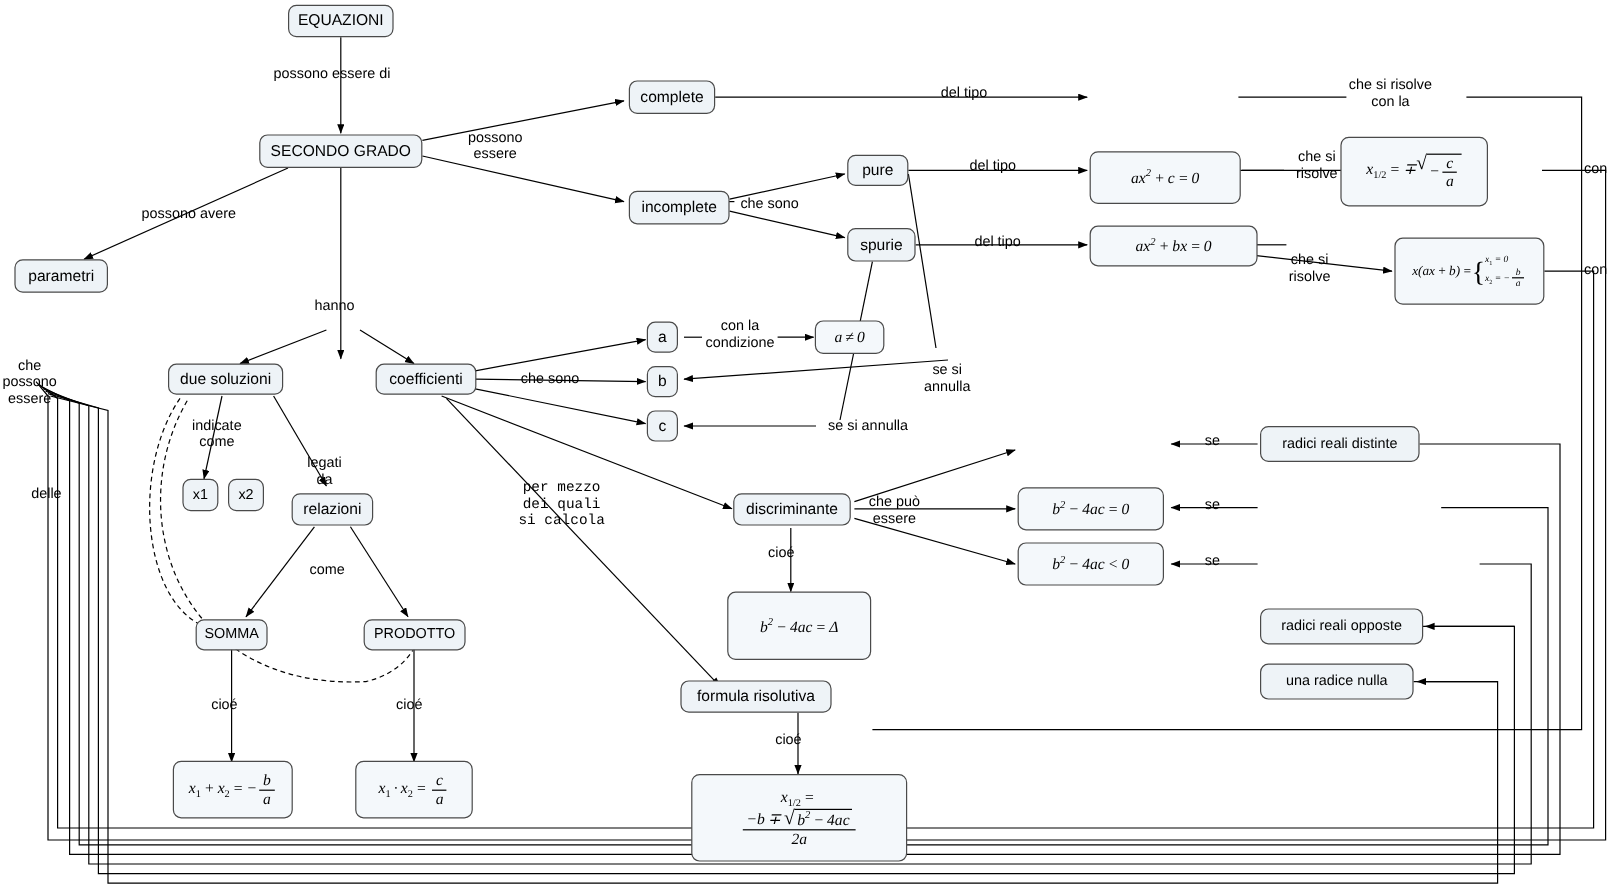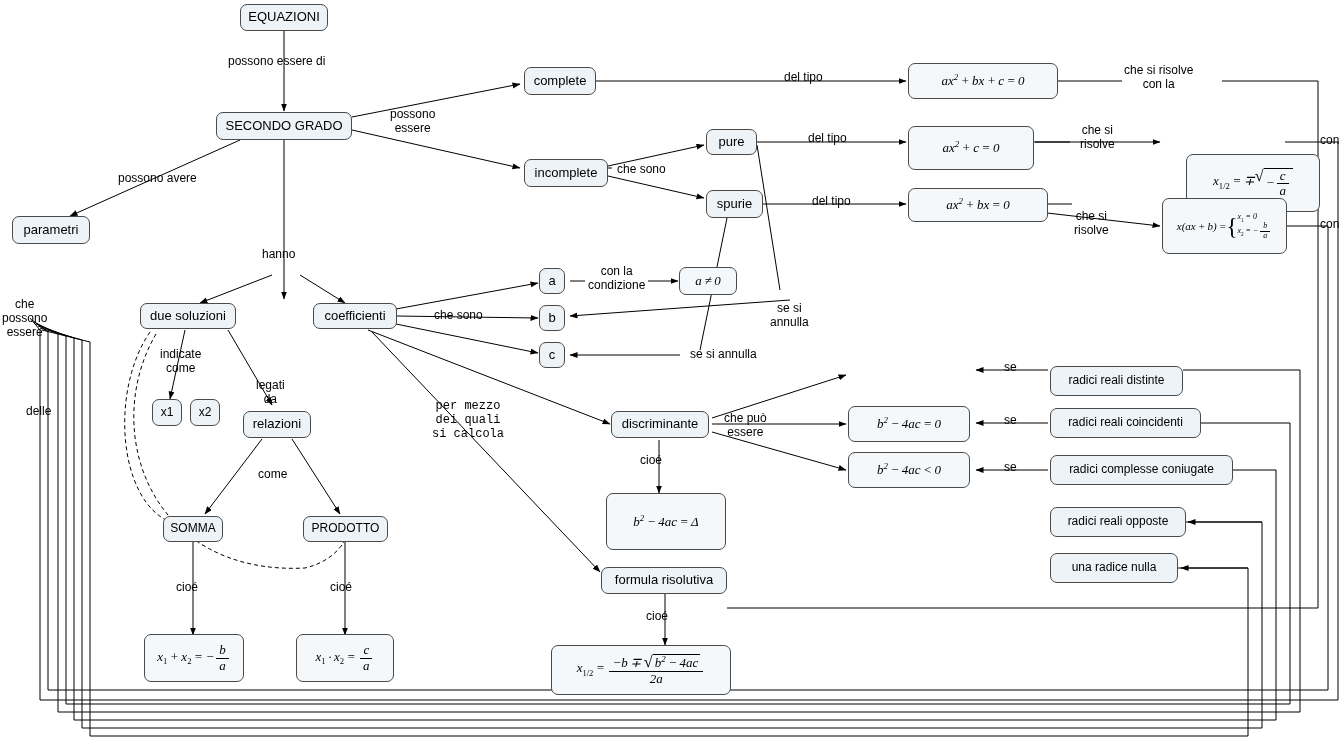--- a/index.html
+++ b/index.html
@@ -202,31 +202,28 @@
   <div class="node" style="left:216px;top:112px;width:136px;height:28px;">SECONDO  GRADO</div>
 
   <div class="node" style="left:12px;top:216px;width:78px;height:28px;">parametri</div>
 
   <div class="node" style="left:524px;top:67px;width:72px;height:28px;">complete</div>
   <div class="node" style="left:524px;top:159px;width:84px;height:28px;">incomplete</div>
 
   <div class="node" style="left:706px;top:129px;width:51px;height:26px;text-align:center;">pure</div>
   <div class="node" style="left:706px;top:190px;width:57px;height:28px;">spurie</div>
 
-  <div class="node formula" style="left:908px;top:63px;width:150px;height:36px;">
-    <span class="mi">ax<sup class="e">2</sup> + bx + c = 0</span>
-  </div>
   <div class="node formula" style="left:908px;top:126px;width:126px;height:44px;">
     <span class="mi">ax<sup class="e">2</sup> + c = 0</span>
   </div>
   <div class="node formula" style="left:908px;top:188px;width:140px;height:34px;">
     <span class="mi">ax<sup class="e">2</sup> + bx = 0</span>
   </div>
 
-  <div class="node formula" style="left:1186px;top:114px;width:134px;height:58px;margin-top:40px;">
+  <div class="node formula" style="left:1117px;top:114px;width:123px;height:58px;">
     <span class="mi">x<sub class="e">1/2</sub> = ∓</span>
     <span class="rad">
         <span class="sign">√</span>
         <span class="body">−<span class="frac">
             <span class="num">c</span>
             <span class="den">a</span>
           </span></span>
       </span>
   </div>
 
@@ -280,29 +277,27 @@
     <span class="mi">b<sup class="e">2</sup> − 4ac = Δ</span>
   </div>
 
   <div class="node formula" style="left:848px;top:406px;width:122px;height:36px;">
     <span class="mi">b<sup class="e">2</sup> − 4ac = 0</span>
   </div>
   <div class="node formula" style="left:848px;top:452px;width:122px;height:36px;">
     <span class="mi">b<sup class="e">2</sup> − 4ac &lt; 0</span>
   </div>
 
-  <div class="node" style="left:1050px;top:355px;width:133px;height:30px;font-size:12px;margin-top:11px;">radici reali distinte</div>
-  <div class="node" style="left:1050px;top:408px;width:151px;height:30px;font-size:12px;">radici reali coincidenti</div>
-  <div class="node" style="left:1050px;top:455px;width:183px;height:30px;font-size:12px;">radici complesse coniugate</div>
+  <div class="node" style="left:1050px;top:355px;width:133px;height:30px;font-size:12px;">radici reali distinte</div>
   <div class="node" style="left:1050px;top:507px;width:136px;height:30px;font-size:12px;">radici reali opposte</div>
   <div class="node" style="left:1050px;top:553px;width:128px;height:30px;font-size:12px;">una radice nulla</div>
 
-  <div class="node" style="left:601px;top:567px;width:126px;height:27px;">formula  risolutiva</div>
-
-  <div class="node formula" style="left:551px;top:645px;width:180px;height:50px;">
+  <div class="node" style="left:567px;top:567px;width:126px;height:27px;">formula  risolutiva</div>
+
+  <div class="node formula" style="left:576px;top:645px;width:180px;height:73px;flex-direction:column;">
     <span class="mi">x<sub class="e">1/2</sub> = </span>
     <span class="frac">
       <span class="num">−b ∓ <span class="rad">
             <span class="sign">√</span>
             <span class="body">b<sup class="e">2</sup> − 4ac</span>
           </span></span>
       <span class="den">2a</span>
     </span>
   </div>
 

